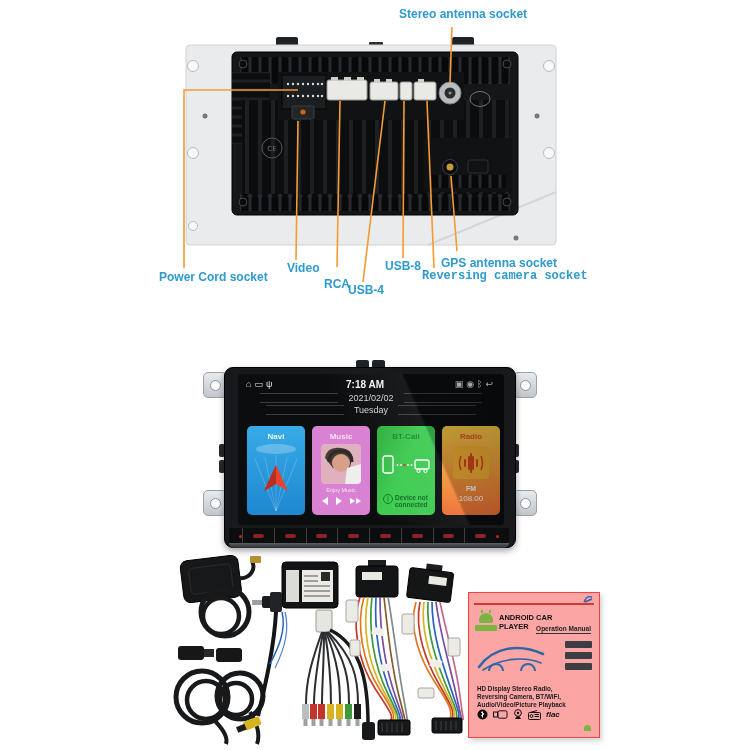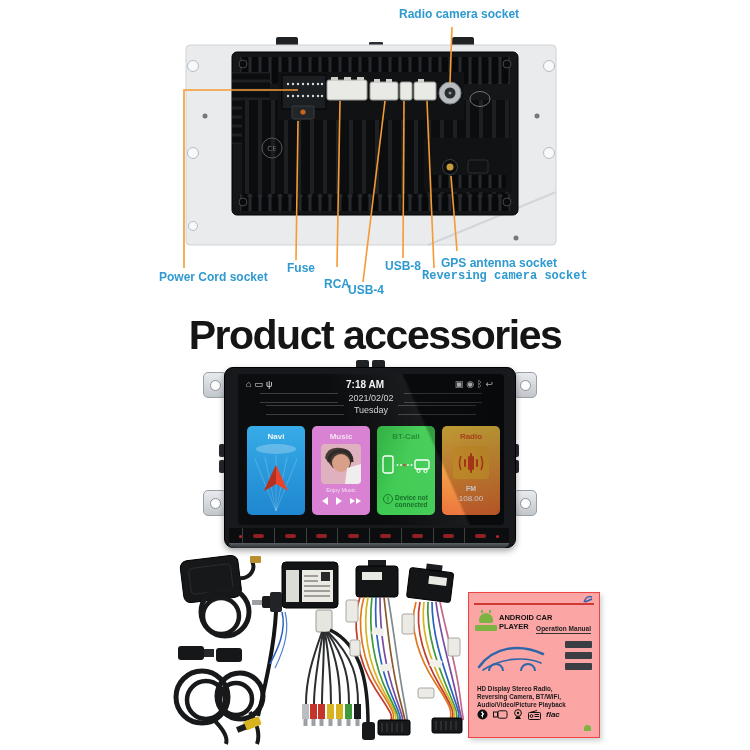--- a/index.html
+++ b/index.html
@@ -218,30 +218,29 @@
       <polyline points="298,90 184,90 184,268"></polyline>
       <polyline points="298,121 296,260"></polyline>
       <polyline points="340,101 337,267"></polyline>
       <polyline points="385,101 363,282"></polyline>
       <polyline points="404,101 403,258"></polyline>
       <polyline points="427,101 434,268"></polyline>
       <polyline points="451,176 457,251"></polyline>
     </g>
   </svg>
 
-  <div class="callout" style="left:399px;top:8px;">Radio camera socket</div>
+  <div class="callout" style="left:399px;top:8px;">Stereo antenna socket</div>
   <div class="callout" style="left:159px;top:271px;">Power Cord socket</div>
-  <div class="callout" style="left:287px;top:262px;">Fuse</div>
+  <div class="callout" style="left:287px;top:262px;">Video</div>
   <div class="callout" style="left:324px;top:278px;">RCA</div>
   <div class="callout" style="left:348px;top:284px;">USB-4</div>
   <div class="callout" style="left:385px;top:260px;">USB-8</div>
   <div class="callout" style="left:422px;top:270px;font-family:Liberation Mono, monospace;">Reversing camera socket</div>
   <div class="callout" style="left:441px;top:257px;">GPS antenna socket</div>
 
-  <div id="title">Product accessories</div>
 
   <div class="toptab" style="left:356px;top:360px;"></div>
   <div class="toptab" style="left:372px;top:360px;"></div>
   <div class="ear" style="left:203px;top:372px;">
       <div class="hole"></div>
     </div>
   <div class="ear" style="left:203px;top:490px;">
       <div class="hole"></div>
     </div>
   <div class="ear" style="left:513px;top:372px;">

